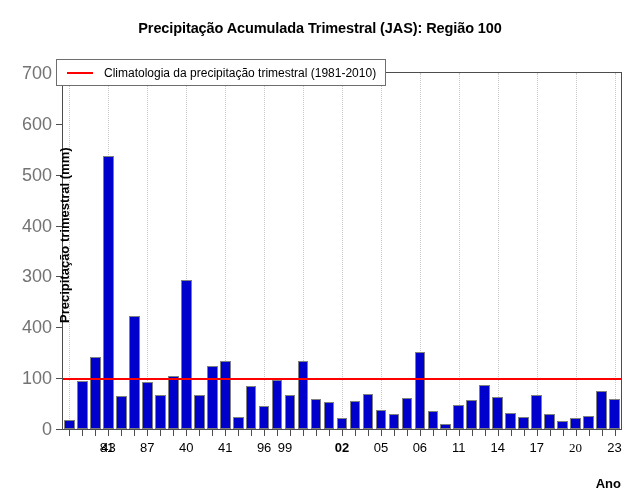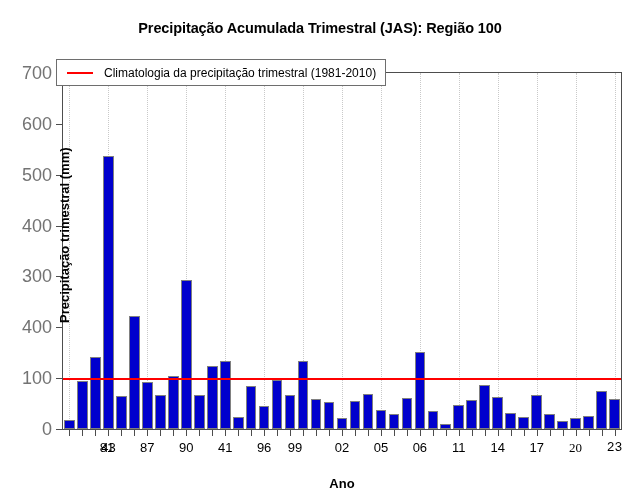--- a/index.html
+++ b/index.html
@@ -122,21 +122,21 @@
     transform: translateX(-50%);
     font-size: 13px;
     color: #000000;
     white-space: nowrap;
   }
   #xlabel {
     position: absolute;
     left: 0;
     top: 403px;
     width: 100%;
-    text-align: center;
+    text-align: right;
     font-size: 13px;
     font-weight: bold;
     color: #000000;
   }
   
   #legend {
     position: absolute;
     left: 56px;
     top: 59px;
     height: 27px;
@@ -320,32 +320,32 @@
         <div class="xtick-mark" style="left: 473.651px;"></div>
         <div class="xtick-mark" style="left: 486.628px;"></div>
         <div class="xtick-mark" style="left: 499.605px;"></div>
         <div class="xtick-mark" style="left: 512.581px;"></div>
         <div class="xtick-mark" style="left: 525.558px;"></div>
         <div class="xtick-mark" style="left: 538.535px;"></div>
         <div class="xtick-mark" style="left: 551.512px;"></div>
         <div class="xtick-label" style="left: 20px; margin-left: 24px;">81</div>
         <div class="xtick-label" style="left: 45.4186px;">43</div>
         <div class="xtick-label" style="left: 84.3488px;">87</div>
-        <div class="xtick-label" style="left: 123.279px;">90</div>
+        <div class="xtick-label" style="left: 123.279px;">40</div>
         <div class="xtick-label" style="left: 162.209px;">41</div>
         <div class="xtick-label" style="left: 201.14px;">96</div>
-        <div class="xtick-label" style="left: 232px;">99</div>
-        <div class="xtick-label" style="left: 279px;">02</div>
+        <div class="xtick-label" style="left: 222px;">99</div>
+        <div class="xtick-label" style="left: 279px; font-weight: bold;">02</div>
         <div class="xtick-label" style="left: 317.93px;">05</div>
         <div class="xtick-label" style="left: 356.86px;">06</div>
         <div class="xtick-label" style="left: 395.791px;">11</div>
         <div class="xtick-label" style="left: 434.721px;">14</div>
         <div class="xtick-label" style="left: 473.651px;">17</div>
         <div class="xtick-label" style="left: 512.581px; font-family: Liberation Serif, serif;">20</div>
-        <div class="xtick-label" style="left: 551.512px; font-family: Liberation Mono, monospace;">23</div>
+        <div class="xtick-label" style="left: 551.512px;">23</div>
       </div>
 
     <div id="ylabel">Precipitação trimestral (mm)</div>
     <div id="xlabel">Ano</div>
 
   </div>
 
   <div id="legend">
     <span id="legend-swatch"></span>
     <span id="legend-label">Climatologia da precipitação trimestral (1981-2010)</span>

